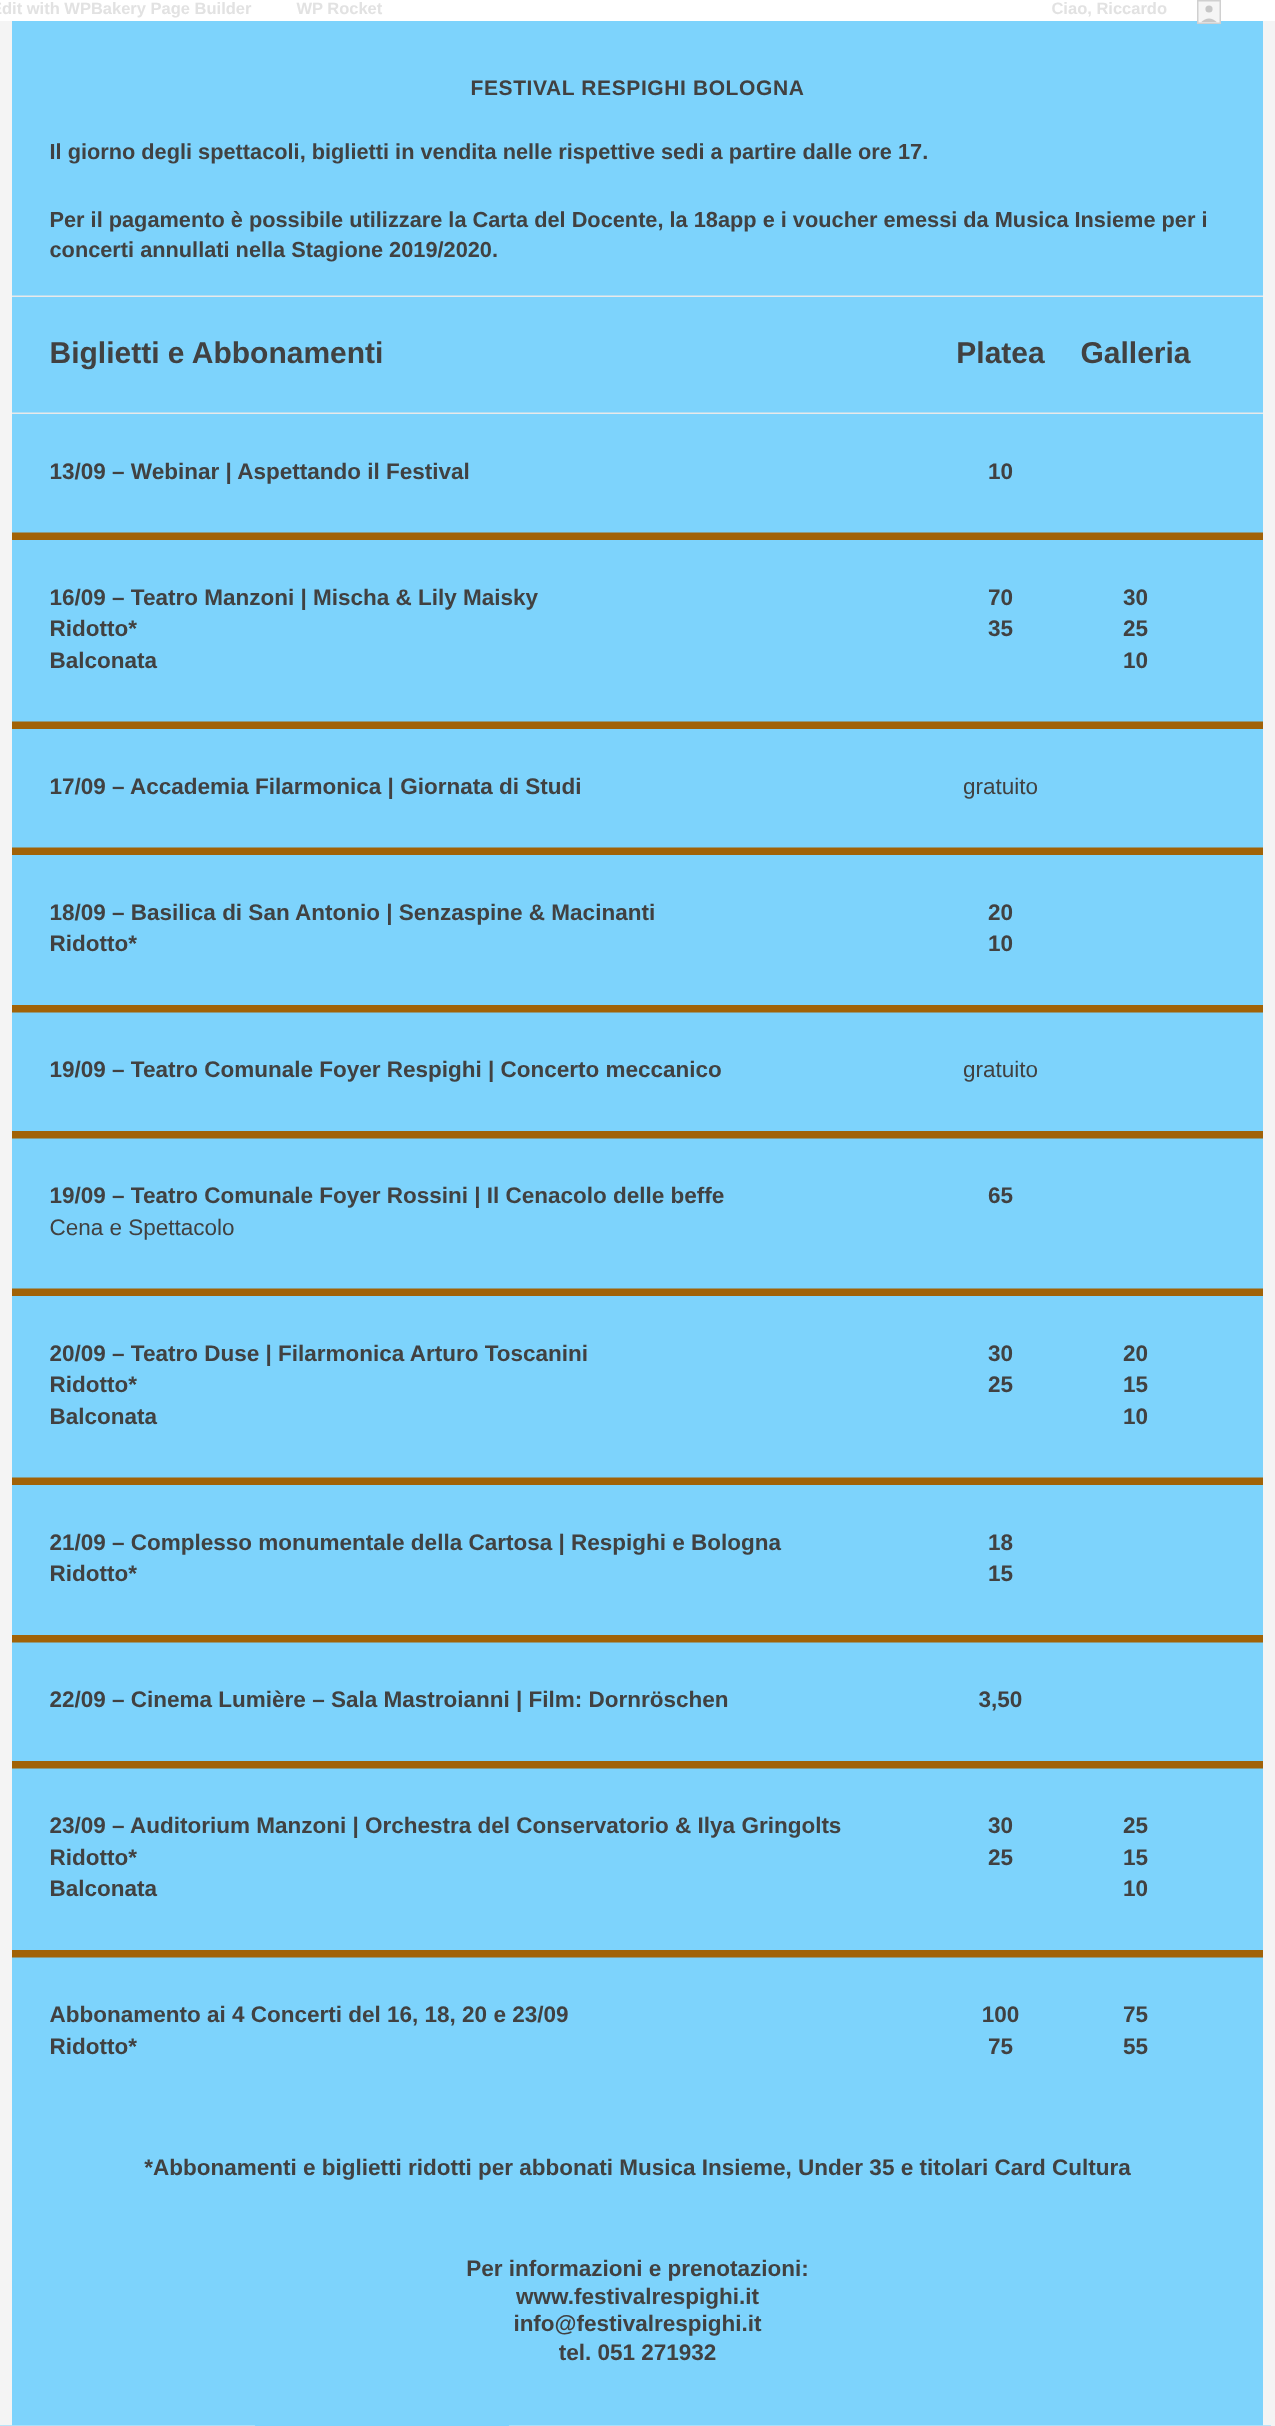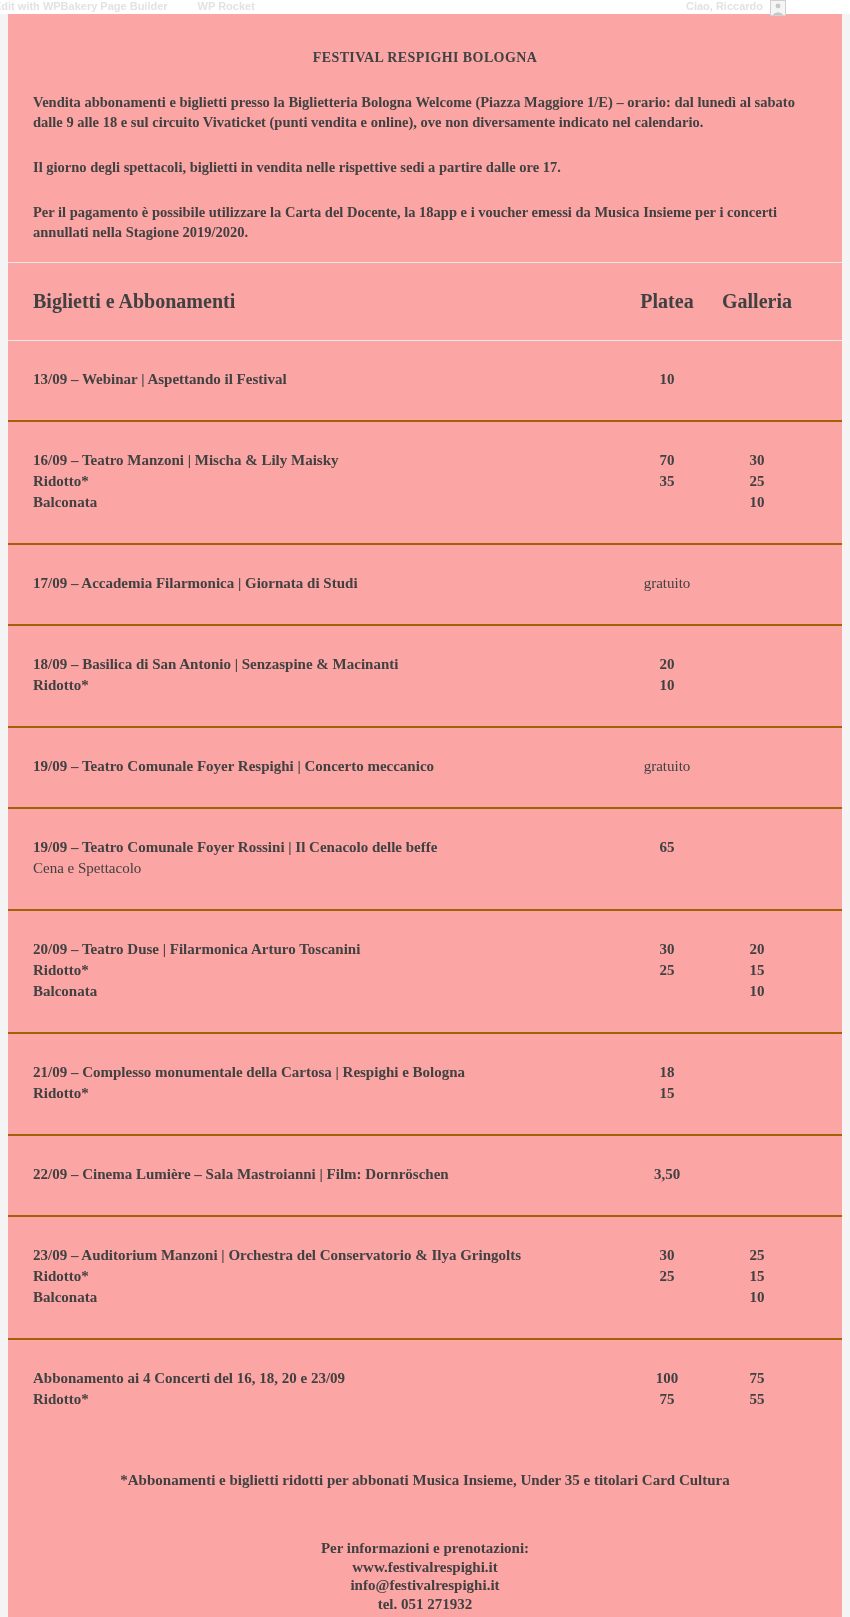--- a/index.html
+++ b/index.html
@@ -21,39 +21,38 @@
     font-weight: bold;
     color: #e2e2e2;
     z-index: 2;
   }
   .adminbar-left {
     position: absolute; left: -6px; top: 0;
     display: flex; gap: 30px;
     white-space: nowrap; line-height: 12px;
   }
   .adminbar-right {
-    position: absolute; right: 64px; top: 0;
-    display: flex; gap: 7px; align-items: flex-start;
+    position: absolute; right: 36px; top: 0;
+    display: flex; gap: 20px; align-items: flex-start;
     line-height: 12px; white-space: nowrap;
   }
   .avatar {
     width: 16px; height: 16px;
     background: #f5f5f5;
     border: 1px solid #d0d0d0;
     position: relative; overflow: hidden;
   }
   .avatar svg { display:block; }
 
   
   .card {
     margin: 0 8px;
-    background: #fca5a5;
+    background: #7dd3fc;
     height: 1603px;
     padding-top: 36px;
-    font-family: Liberation Serif, serif;
   }
 
   .page-title {
     margin: 0 25px 26px;
     text-align: center;
     font-size: 14px;
     font-weight: bold;
     letter-spacing: .4px;
   }
 
@@ -66,21 +65,21 @@
   }
   .intro p:last-child { margin-bottom: 0; }
 
   
   table.tickets {
     width: 100%;
     border-collapse: collapse;
     table-layout: fixed;
   }
   thead tr { border-top: 1px solid #e9e9e9; border-bottom: 1px solid #e9e9e9; }
-  tbody tr { border-bottom: 2px solid #a16207; }
+  tbody tr { border-bottom: 5px solid #a16207; }
   tbody tr:last-child { border-bottom: none; }
   th {
     font-size: 20px; font-weight: bold;
     padding: 27px 0;
   }
   th.c-item { text-align: left; padding-left: 25px; }
   th.c-price { text-align: center; }
   td {
     vertical-align: top;
     padding: 28px 0 30px;
@@ -125,21 +124,20 @@
       </svg>
     </span>
   </div>
 </div>
 
 <div class="card">
 
   <div class="page-title">FESTIVAL RESPIGHI BOLOGNA</div>
 
   <div class="intro">
-    <p>Vendita abbonamenti e biglietti presso la Biglietteria Bologna Welcome (Piazza Maggiore 1/E) – orario: dal lunedì al sabato dalle 9 alle 18 e sul circuito Vivaticket (punti vendita e online), ove non diversamente indicato nel calendario.</p>
     <p>Il giorno degli spettacoli, biglietti in vendita nelle rispettive sedi a partire dalle ore 17.</p>
     <p>Per il pagamento è possibile utilizzare la Carta del Docente, la 18app e i voucher emessi da Musica Insieme per i concerti annullati nella Stagione 2019/2020.</p>
   </div>
 
   <table class="tickets">
     <colgroup>
       <col>
       <col style="width:90px">
       <col style="width:90px">
       <col style="width:40px">

